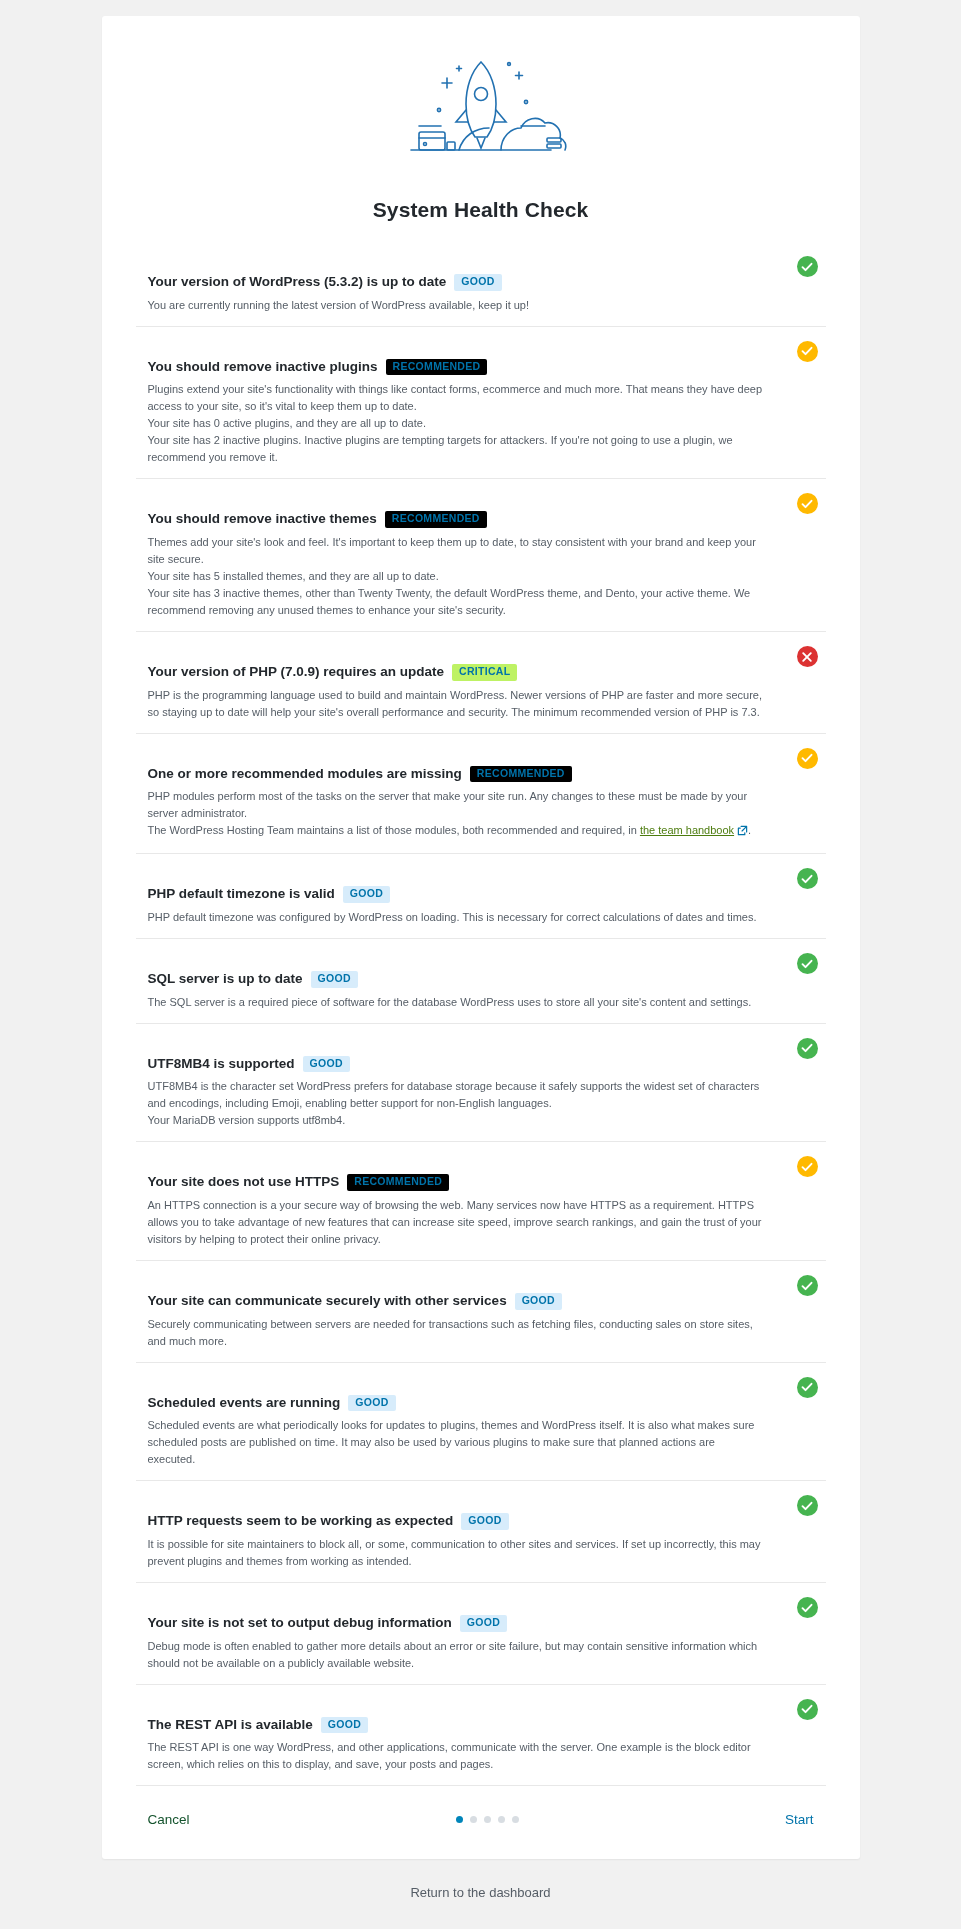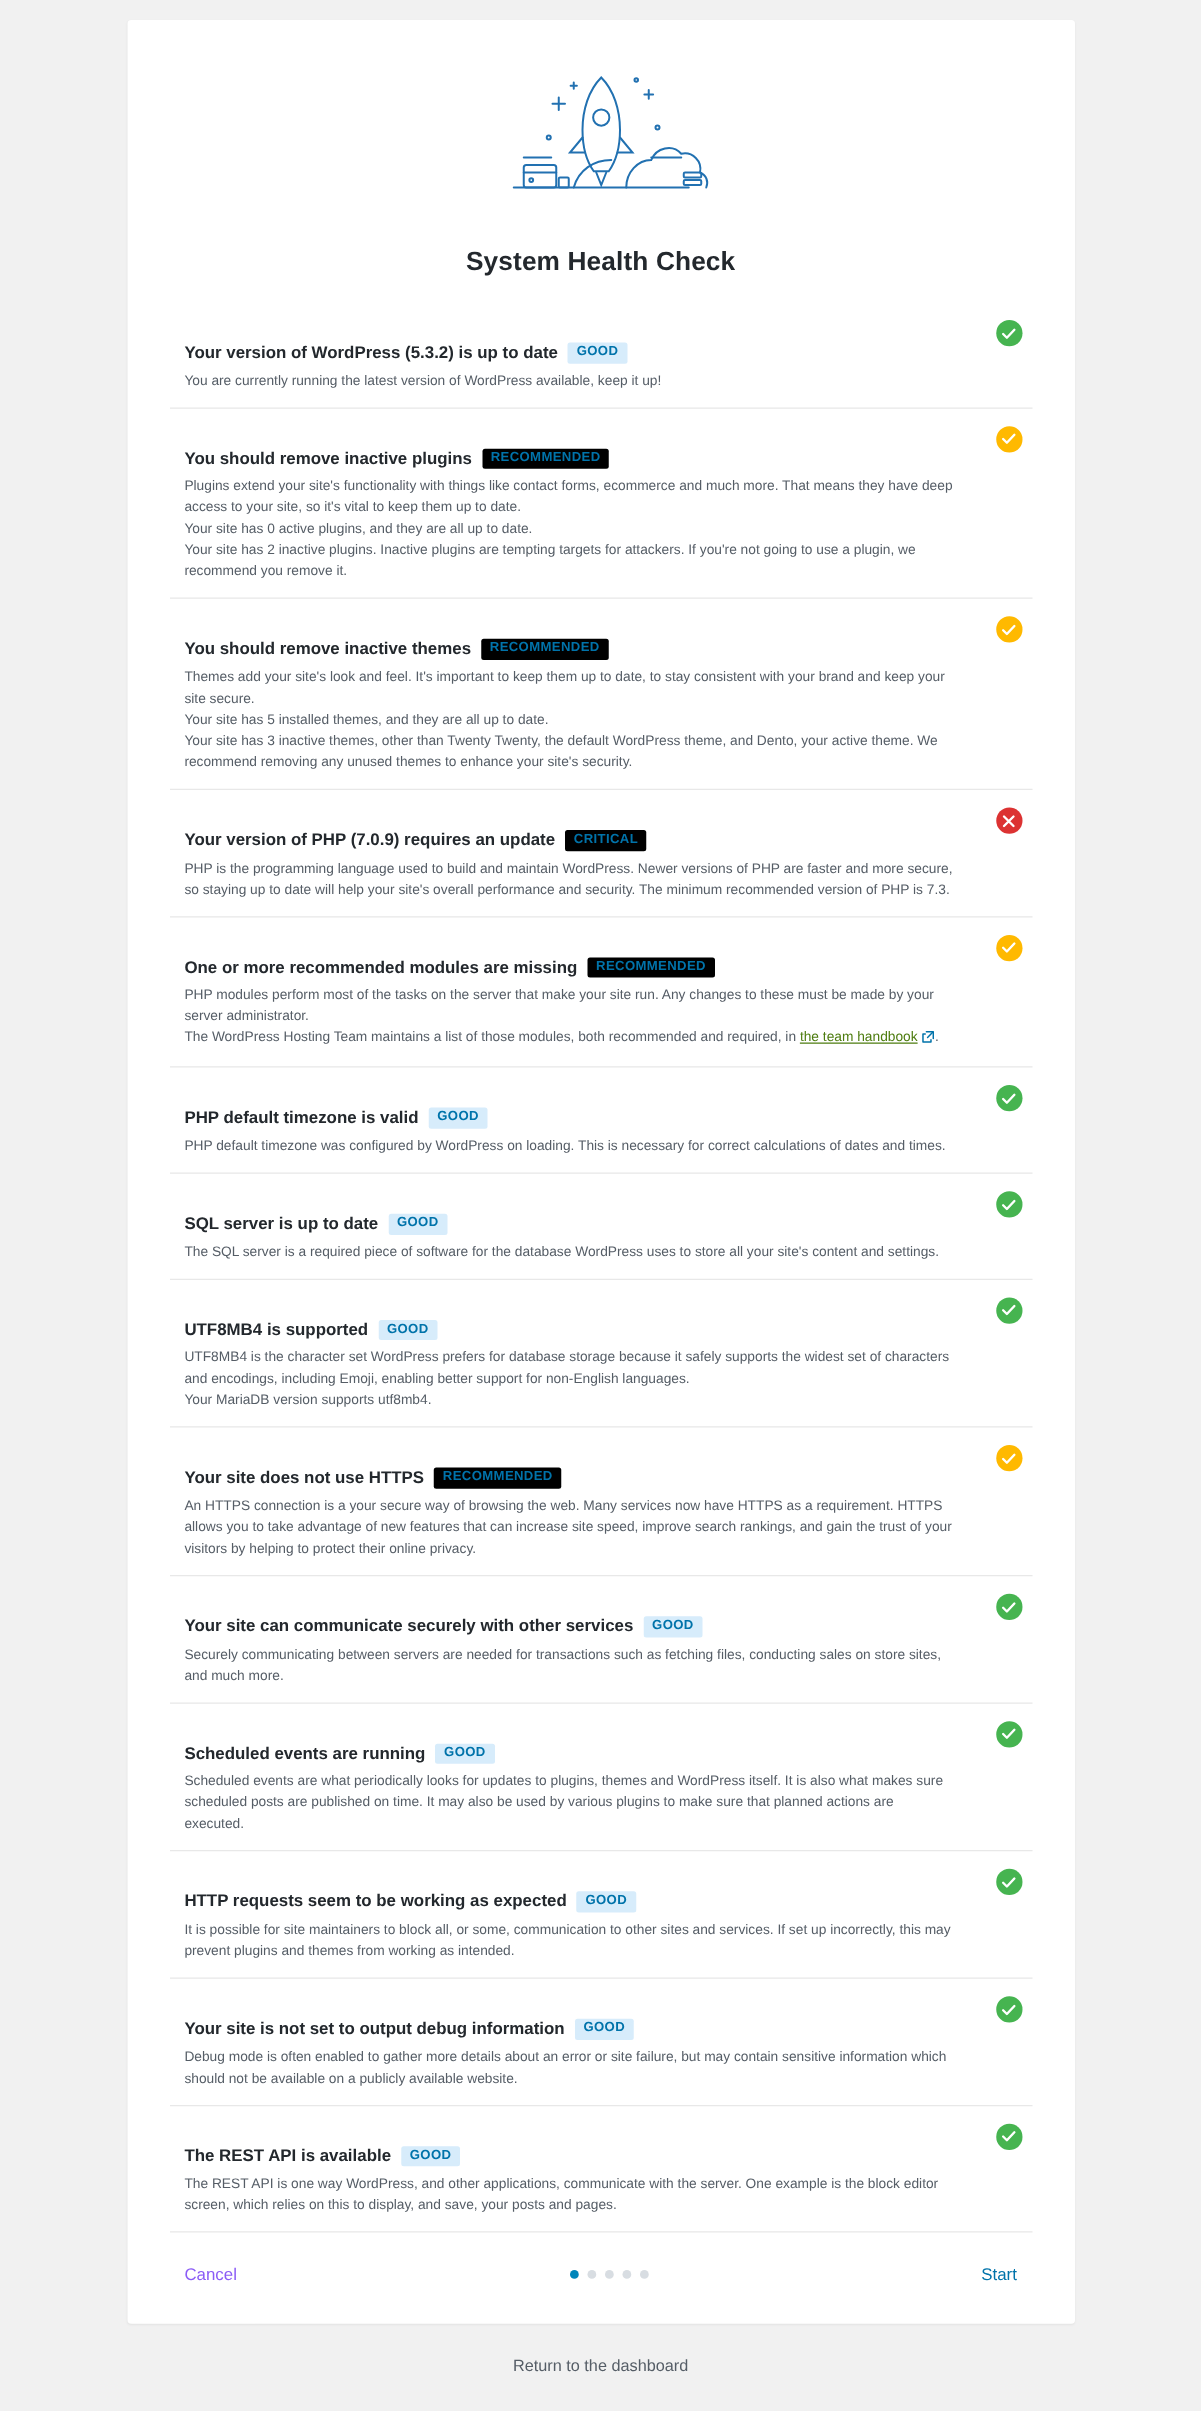--- a/index.html
+++ b/index.html
@@ -65,21 +65,21 @@
     font-size: 10.5px;
     font-weight: bold;
     letter-spacing: 0.3px;
     padding: 2px 7px 3px 7px;
     border-radius: 2px;
     line-height: 1.1;
     text-transform: uppercase;
   }
   .badge.good { background: #d7ecfb; color: #0073aa; }
   .badge.recommended { background: #000000; color: #0073aa; }
-  .badge.critical { background: #000000; color: #0073aa; }
+  .badge.critical { background: #bef264; color: #0073aa; }
   .check-body {
     font-size: 11px;
     line-height: 1.55;
     color: #555d66;
   }
   .check-body p { margin: 0; }
   .status {
     position: absolute;
     right: 8px;
     top: 14px;
@@ -108,21 +108,21 @@
     display: flex;
     align-items: center;
     justify-content: space-between;
     padding: 26px 46px 4px 46px;
   }
   .footer-link {
     font-size: 13.5px;
     color: #0073aa;
     text-decoration: none;
   }
-  .footer-link.cancel { color: #8b5cf6; }
+  .footer-link.cancel { color: #14532d; }
   .footer-link.start { font-weight: normal; color: #0073aa; }
   .dots {
     display: flex;
     align-items: center;
     gap: 7px;
   }
   .dot {
     width: 7px;
     height: 7px;
     border-radius: 50%;

